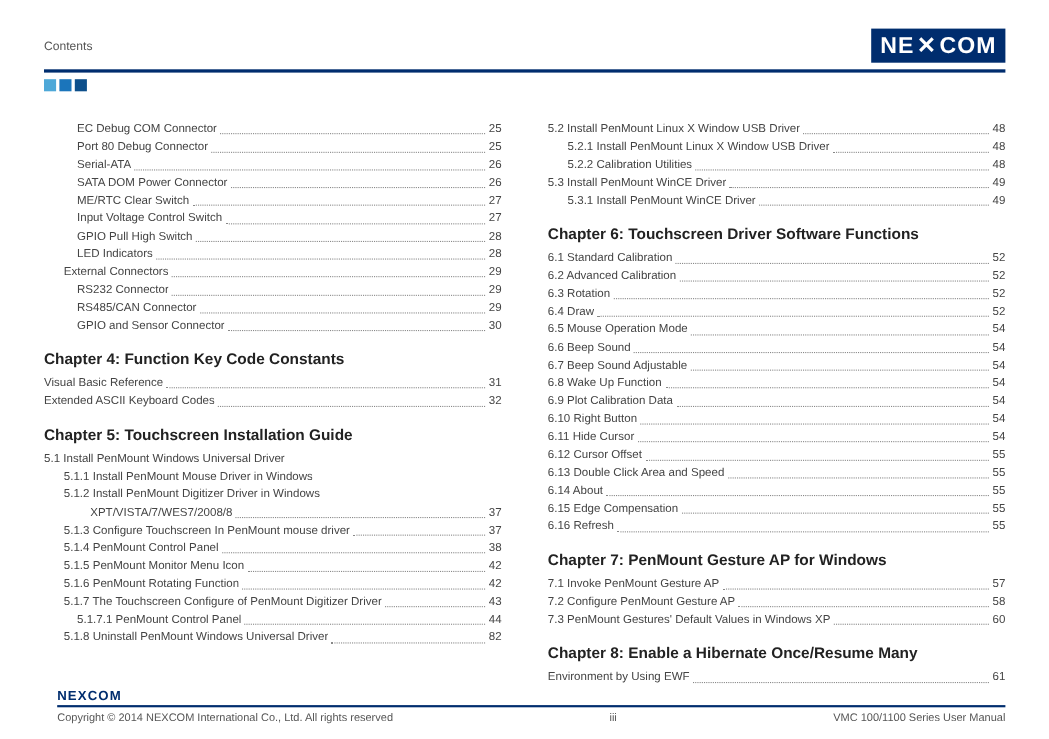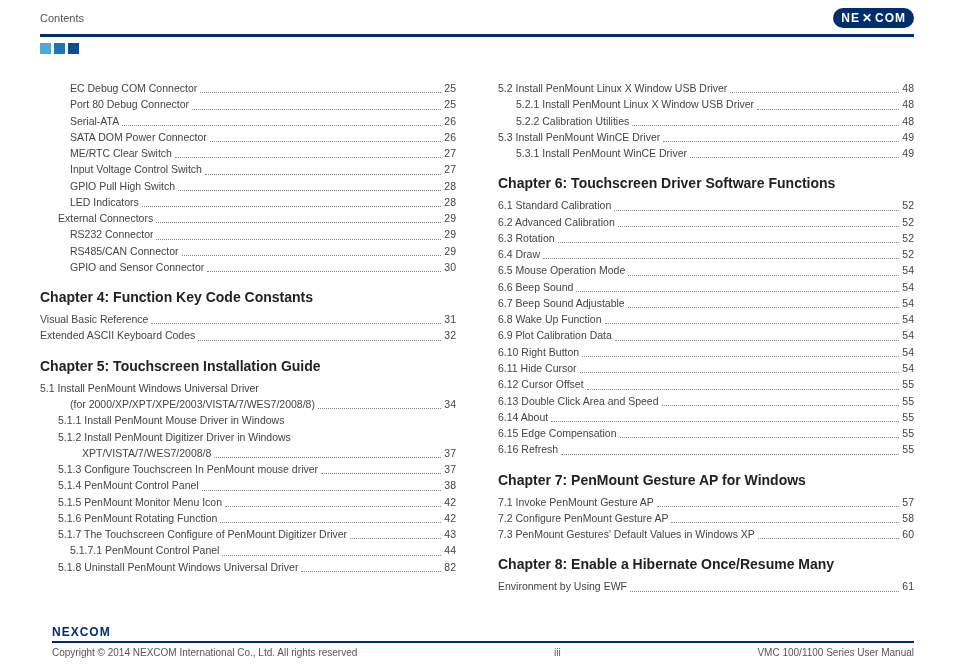--- a/index.html
+++ b/index.html
@@ -1,20 +1,20 @@
 <!DOCTYPE html>
 <html><head>
 <meta charset="utf-8">
 <style>
   * { box-sizing: border-box; margin: 0; padding: 0; }
   body { font-family: Arial, Helvetica, sans-serif; background: #fff; width: 954px; height: 672px; position: relative; color: #333; }
-  .header { padding: 8px 40px 0 40px; display: flex; justify-content: space-between; align-items: center; }
+  .header { padding: 26px 40px 0 40px; display: flex; justify-content: space-between; align-items: center; }
   .header-title { font-size: 11px; color: #555; }
   .logo { display: flex; align-items: center; }
-  .logo-box { background: #002d6e; color: #fff; font-weight: bold; font-size: 12px; padding: 3px 8px; letter-spacing: 1px; display:flex; align-items:flex-end;border-radius:12px; }
+  .logo-box { background: #002d6e; color: #fff; font-weight: bold; font-size: 21px; padding: 3px 8px; letter-spacing: 1px; display:flex; align-items:flex-end; }
   .logo-box .x { color:#fff; position:relative; padding:0 2px;}
   .divider { height: 3px; background: #002d6e; margin: 6px 40px 0 40px; }
   .squares { margin: 6px 0 0 40px; display:flex; gap:3px;}
   .squares span{ width:11px;height:11px; display:inline-block;}
   .sq1{background:#4ea8d8;} .sq2{background:#1b75bb;} .sq3{background:#0d4f8b;}
   .content { display: flex; padding: 26px 40px 0 40px; gap: 42px; }
   .col { flex: 1; }
   .chapter { font-weight: bold; font-size: 14px; color: #222; margin: 14px 0 6px 0; }
   .toc-line { display: flex; font-size: 10.5px; line-height: 1.55; color: #444; white-space: nowrap; }
   .toc-label { overflow: hidden; }
@@ -118,25 +118,20 @@
       </div>
       <div class="toc-line ind0">
         <span class="toc-label">Extended ASCII Keyboard Codes</span>
         <span class="dots"></span>
         <span class="pg">32</span>
       </div>
       <div class="chapter">Chapter 5: Touchscreen Installation Guide</div>
       <div class="toc-line ind0 no-page">
         <span class="toc-label">5.1  Install PenMount Windows Universal Driver</span>
       </div>
-      <div class="toc-line ind2">
-        <span class="toc-label">(for 2000/XP/XPT/XPE/2003/VISTA/7/WES7/2008/8)</span>
-        <span class="dots"></span>
-        <span class="pg">34</span>
-      </div>
       <div class="toc-line ind1 no-page">
         <span class="toc-label">5.1.1  Install PenMount Mouse Driver in Windows</span>
       </div>
       <div class="toc-line ind1 no-page">
         <span class="toc-label">5.1.2  Install PenMount Digitizer Driver in Windows</span>
       </div>
       <div class="toc-line ind3">
         <span class="toc-label">XPT/VISTA/7/WES7/2008/8</span>
         <span class="dots"></span>
         <span class="pg">37</span>

